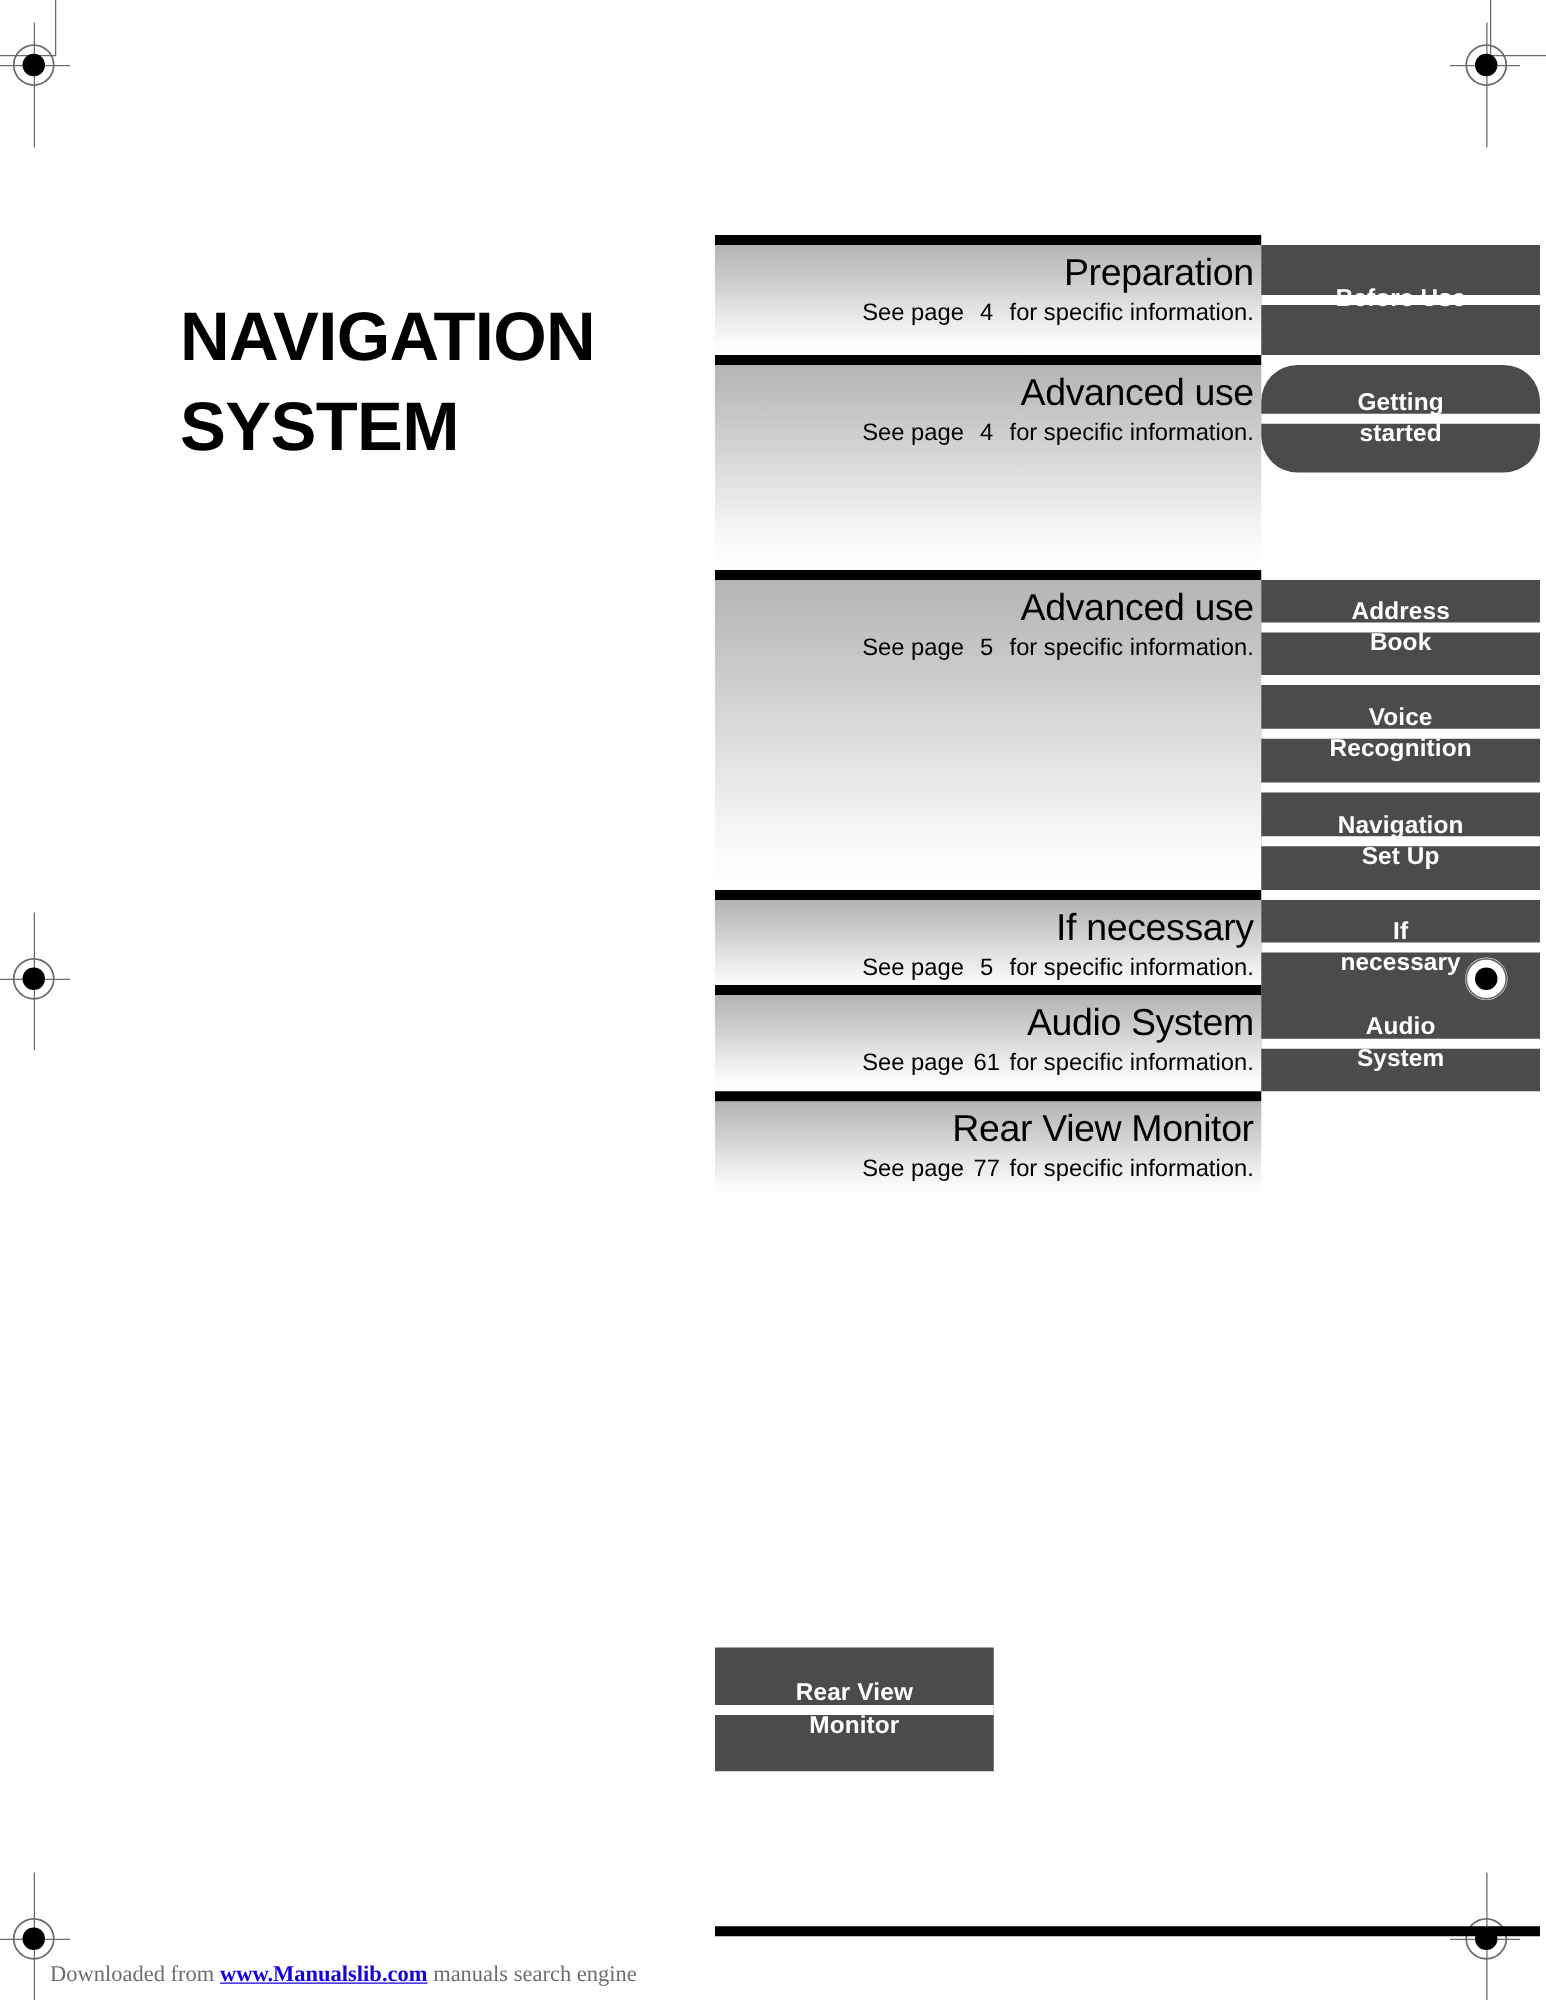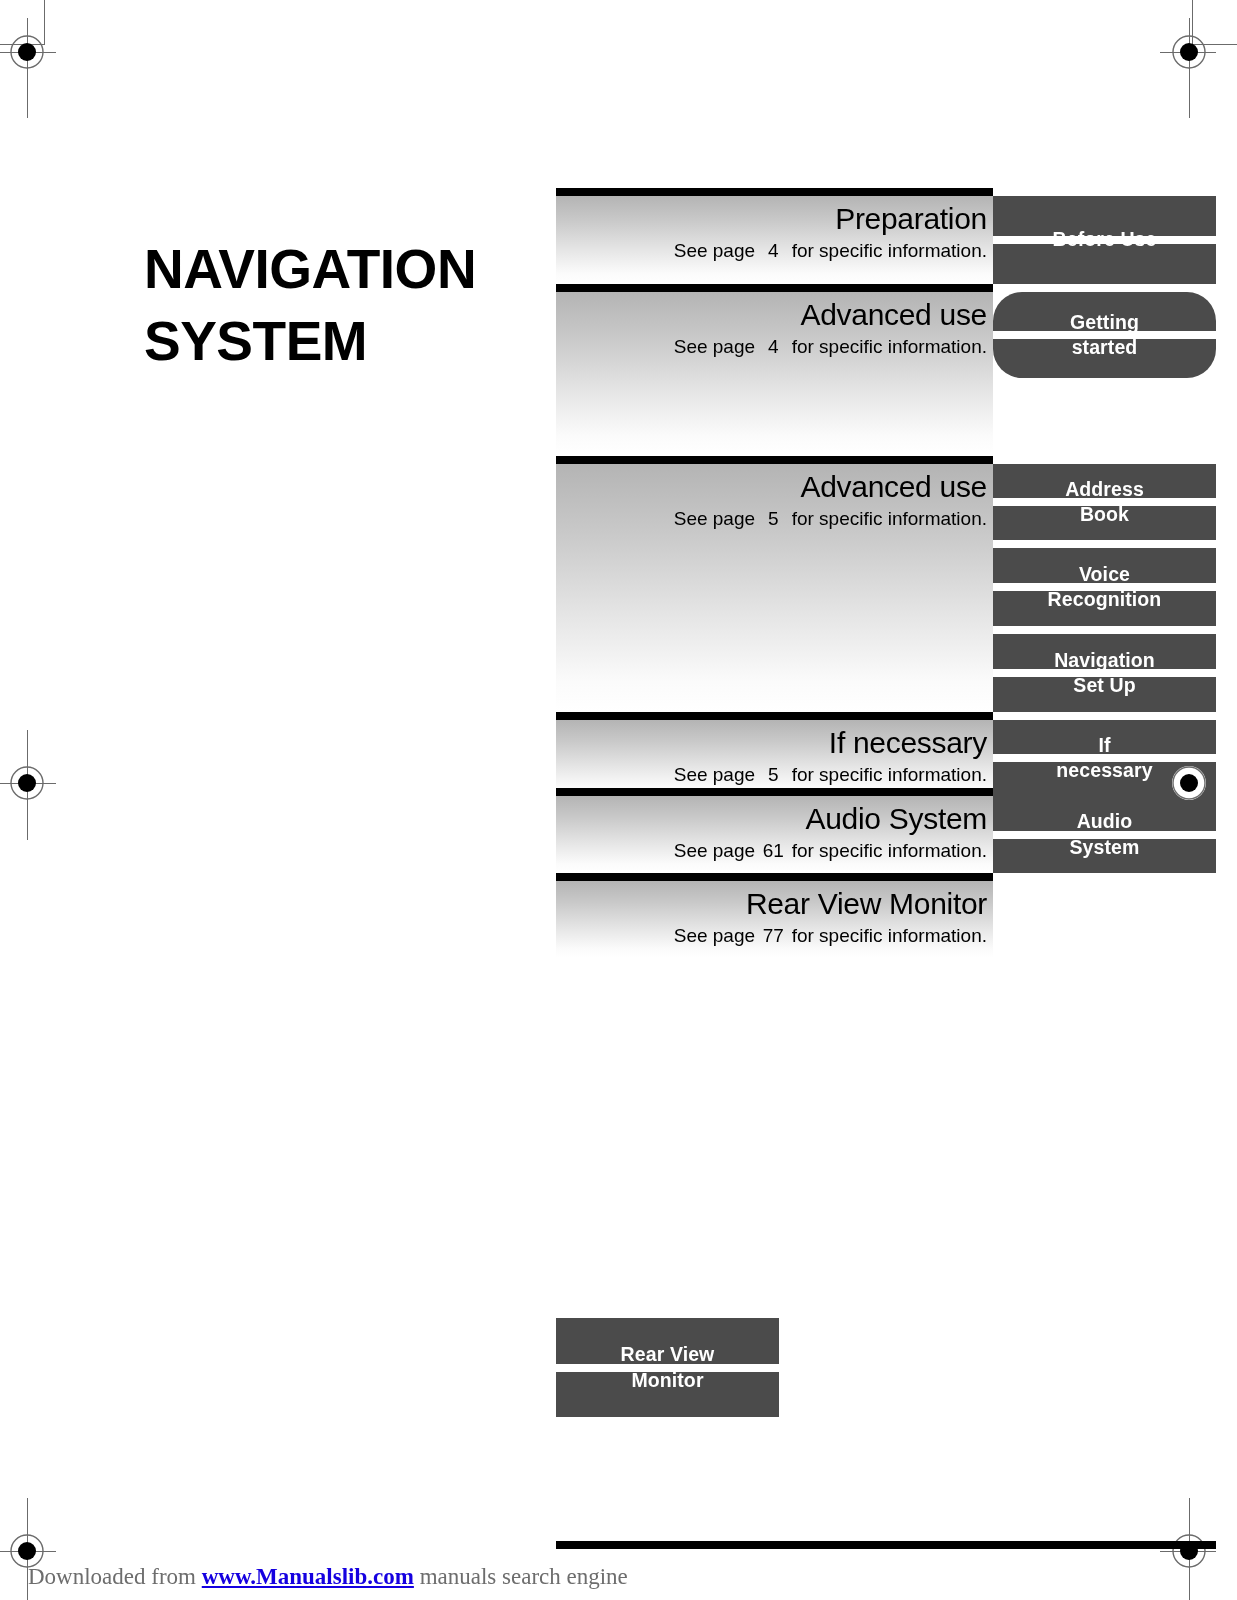--- a/index.html
+++ b/index.html
@@ -55,21 +55,21 @@
     font-size: 55px;
     line-height: 1.32;
     color: #000000;
     letter-spacing: -0.5px;
     white-space: pre-line;
   }
 
   
   .nav-map {
     position: absolute;
-    left: 556px;
+    left: 572px;
     top: 196px;
     width: 660px;
   }
 
   .map-row {
     position: relative;
     display: flex;
     align-items: stretch;
   }
 
@@ -146,24 +146,24 @@
 
   .map-bottom-bar {
     height: 8px;
     background: #000000;
     width: 660px;
   }
 
   
   .footer {
     position: absolute;
-    left: 28px;
+    left: 40px;
     bottom: 10px;
     font-family: "Liberation Serif", serif;
-    font-size: 23px;
+    font-size: 18px;
     color: #6d6d6d;
     white-space: nowrap;
   }
   .footer a {
     color: #1500e0;
     text-decoration: underline;
     font-weight: bold;
   }
   .footer .tail { color: #6d6d6d; }
 </style>

